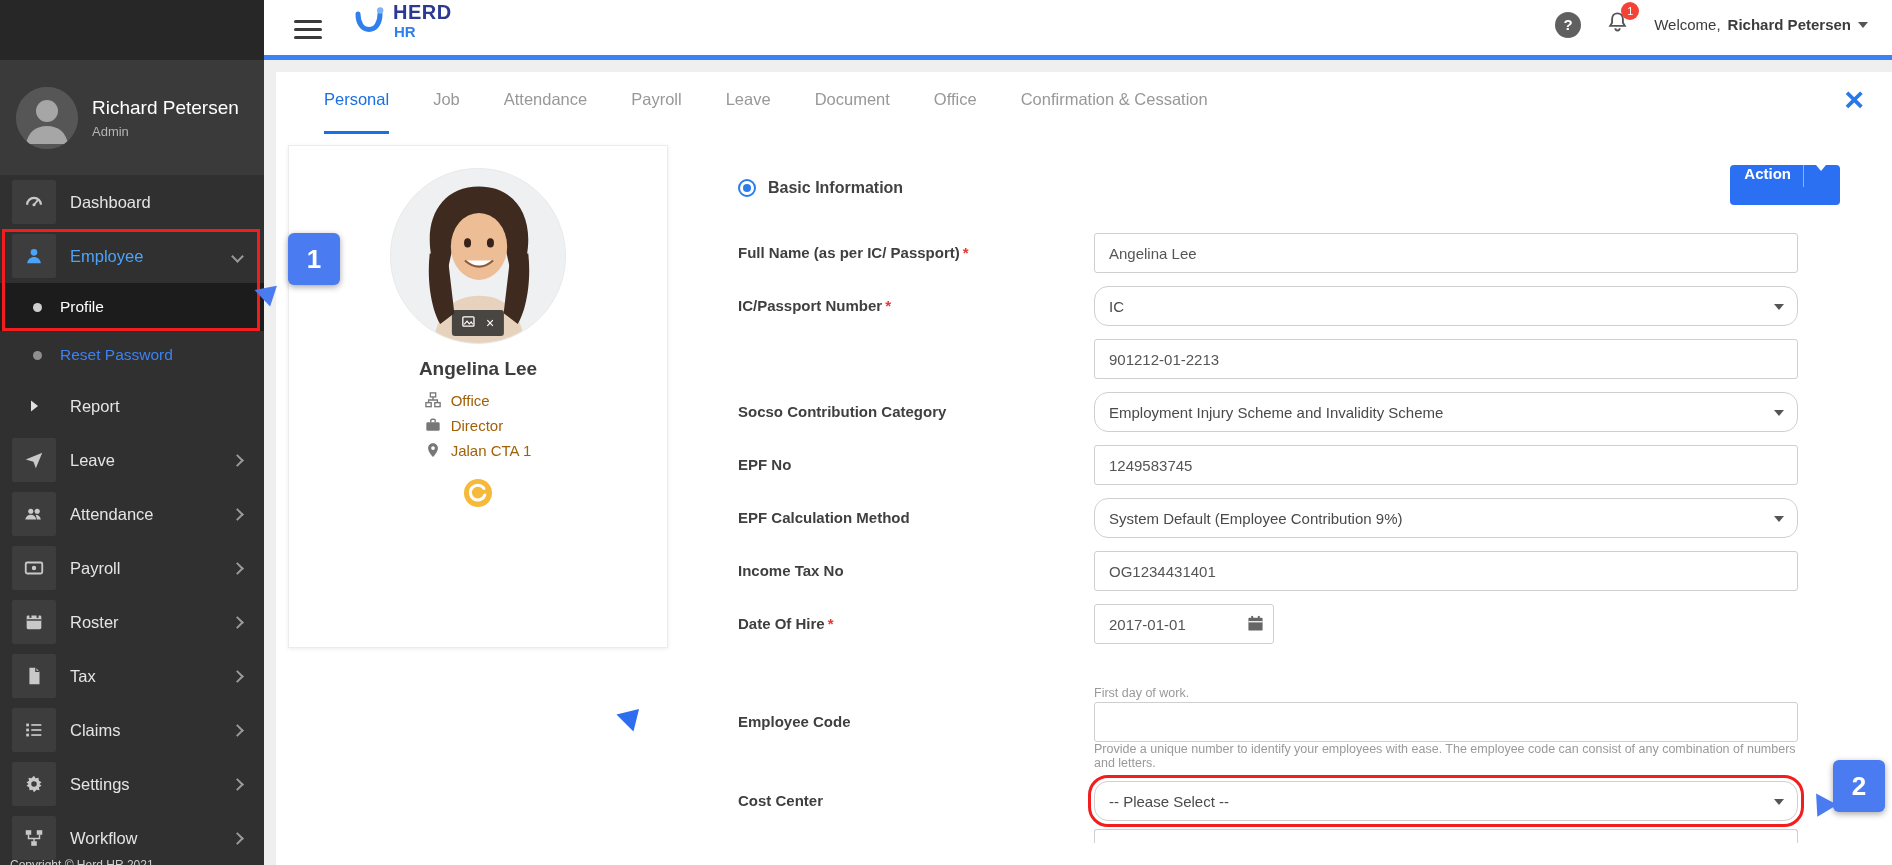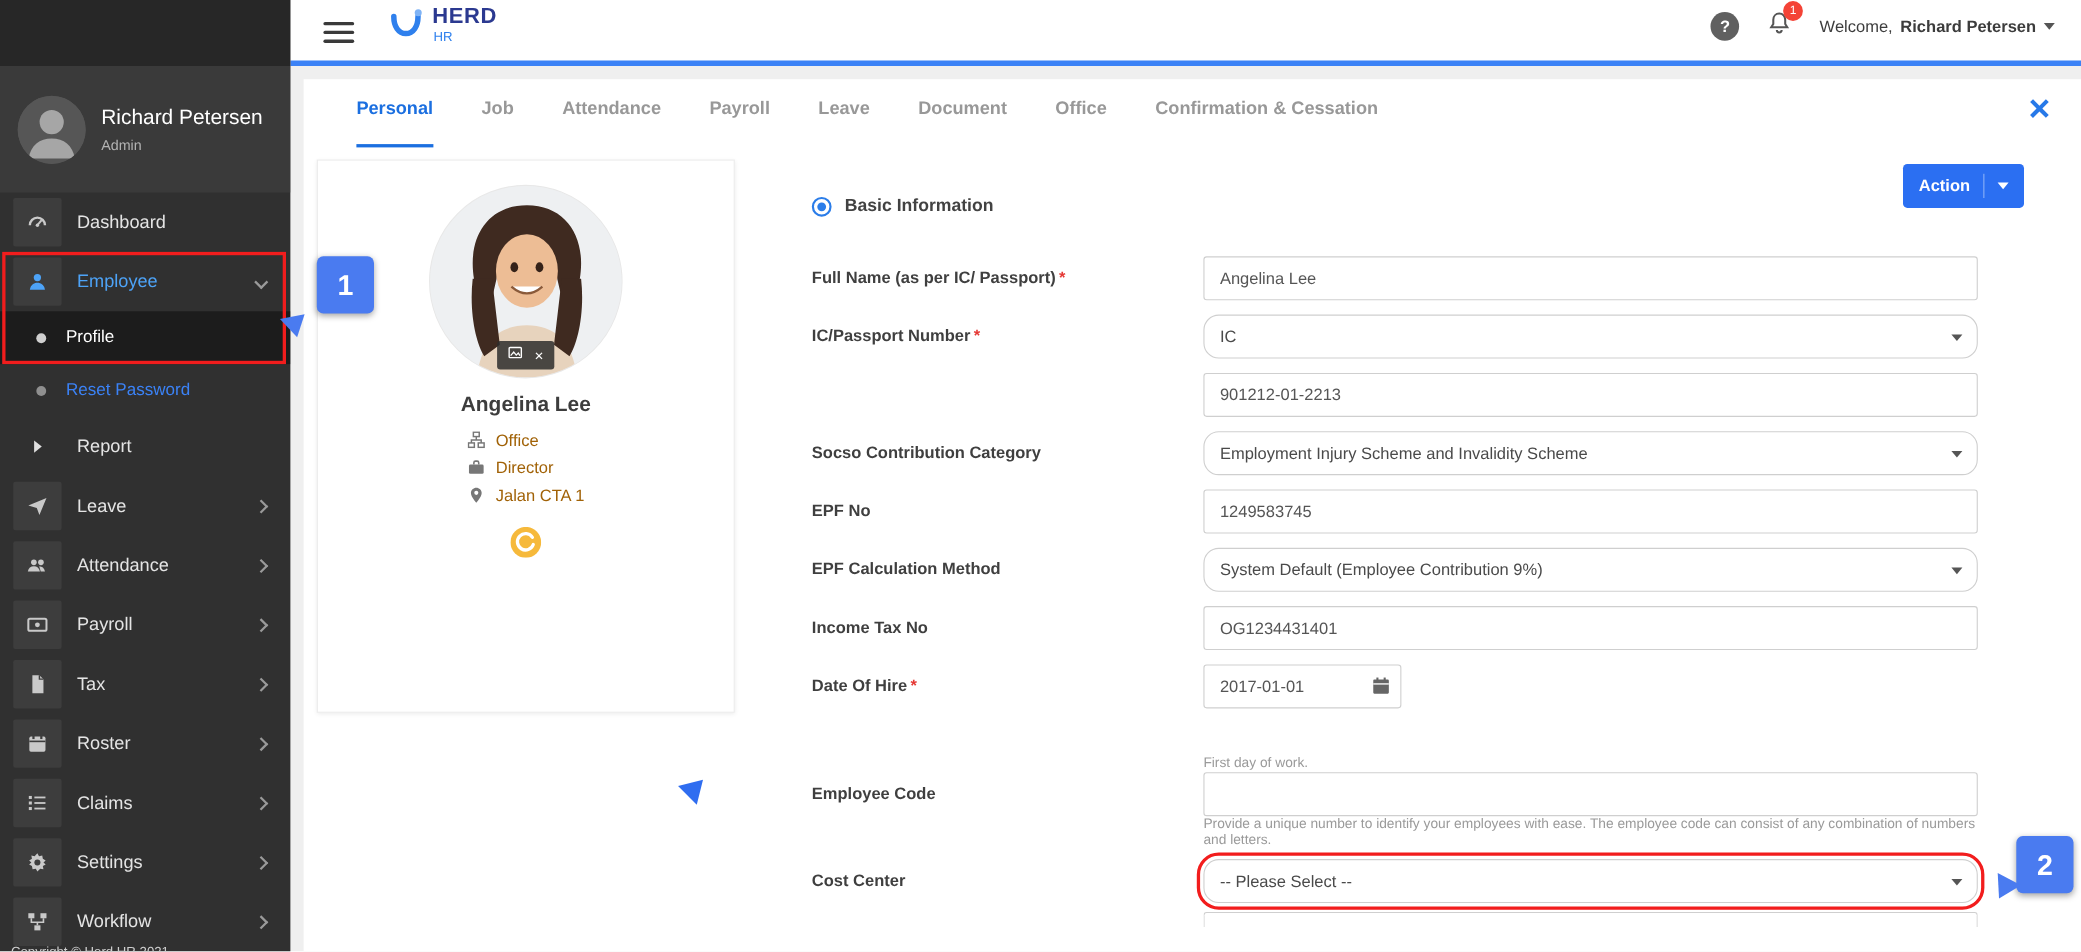--- a/index.html
+++ b/index.html
@@ -32,34 +32,34 @@
   .sb-footer{position:absolute;bottom:-7px;left:10px;color:#cfcfcf;font-size:12px;white-space:nowrap}
 
   
   .main{flex:1;display:flex;flex-direction:column;min-width:0}
   .topbar{height:60px;background:#fff;border-bottom:5px solid #3b82f6;display:flex;align-items:flex-end;padding:16px 24px;flex-shrink:0}
   .burger{width:28px;display:flex;flex-direction:column;gap:5px;margin-left:6px;cursor:pointer}
   .burger span{height:3px;background:#3a3a3a;border-radius:2px}
   .logo{display:flex;align-items:center;margin-left:30px;gap:7px}
   .logo-text{display:flex;flex-direction:column;line-height:1}
   .logo-text .brand{font-size:20px;font-weight:800;color:#2b3990;letter-spacing:.5px}
-  .logo-text .brand-sub{font-size:12px;font-weight:400;color:#2f80ed;margin-top:2px;margin-left:1px}
+  .logo-text .brand-sub{font-size:15px;font-weight:700;color:#2f80ed;margin-top:2px;margin-left:1px}
   .top-right{margin-left:auto;display:flex;align-items:center;gap:24px}
   .help{width:26px;height:26px;border-radius:50%;background:#606060;color:#fff;font-weight:700;font-size:15px;display:flex;align-items:center;justify-content:center;cursor:pointer}
   .bell-wrap{position:relative;cursor:pointer}
   .badge{position:absolute;top:-8px;right:-9px;min-width:18px;height:18px;border-radius:9px;background:#f44336;color:#fff;font-size:11px;display:flex;align-items:center;justify-content:center;padding:0 4px}
   .welcome{font-size:15px;color:#3c3c3c;display:flex;align-items:center;gap:7px;cursor:pointer;white-space:nowrap}
   .welcome .uname{font-weight:700}
   .caret-down{width:0;height:0;border-left:5px solid transparent;border-right:5px solid transparent;border-top:6px solid #555}
 
   
   .below{flex:1;background:#efefef;min-height:0;overflow:hidden}
   .sheet{margin-left:12px;margin-top:12px;background:#fff;height:calc(100% - 12px);position:relative;display:flex;flex-direction:column;overflow:hidden}
   .tabs{display:flex;gap:44px;padding:18px 0 0 48px;height:62px;flex-shrink:0;position:relative}
-  .tab{font-size:16.5px;font-weight:700;color:#989898;padding-bottom:12px;cursor:pointer;white-space:nowrap}
+  .tab{font-size:16.5px;font-weight:400;color:#989898;padding-bottom:12px;cursor:pointer;white-space:nowrap}
   .tab.active{color:#1b6fe0;border-bottom:3px solid #1b6fe0}
   .close-x{position:absolute;right:28px;top:10px;color:#2779e8;font-size:34px;font-weight:700;line-height:1;cursor:pointer}
   .content{flex:1;display:flex;padding:11px 24px 0 12px;gap:70px;min-height:0}
 
   
   .emp-card{width:380px;height:503px;background:#fff;border:1px solid #ececec;box-shadow:0 1px 4px rgba(0,0,0,.08);flex-shrink:0;display:flex;flex-direction:column;align-items:center;padding-top:22px}
   .photo-wrap{position:relative;width:176px;height:176px}
   .photo{width:176px;height:176px;border-radius:50%;overflow:hidden;background:#eef0f2;border:1px solid #e8e8e8}
   .photo-ctrls{position:absolute;bottom:8px;left:50%;transform:translateX(-50%);background:rgba(45,45,45,.85);border-radius:3px;padding:4px 10px;display:flex;gap:11px;align-items:center}
   .photo-x{color:#fff;font-size:14px;line-height:1;cursor:pointer}
@@ -67,21 +67,21 @@
   .emp-details{margin-top:12px;display:flex;flex-direction:column;gap:8px;align-items:flex-start}
   .edetail{display:flex;align-items:flex-start;gap:10px;font-size:15px;color:#a16207}
   .brand-dot{margin-top:20px;cursor:pointer}
 
   
   .form-area{flex:1;position:relative;padding-right:70px;min-width:0}
   .form-head{display:flex;align-items:center;gap:12px;margin:34px 0 36px}
   .radio{width:18px;height:18px;border-radius:50%;border:2px solid #2b7de9;display:flex;align-items:center;justify-content:center;flex-shrink:0}
   .radio i{width:8px;height:8px;border-radius:50%;background:#2b7de9}
   .sec-title{font-size:16px;font-weight:700;color:#424242}
-  .action-btn{position:absolute;top:4px;right:28px;height:40px;background:#2b6ff2;color:#fff;border:none;border-radius:4px;font-size:15px;font-weight:600;display:flex;align-items:center;padding:0 14px;gap:12px;cursor:pointer;font-family:inherit}
+  .action-btn{position:absolute;top:20px;right:28px;height:40px;background:#2b6ff2;color:#fff;border:none;border-radius:4px;font-size:15px;font-weight:600;display:flex;padding:0 14px;gap:12px;cursor:pointer;font-family:inherit}
   .action-div{width:1px;height:22px;background:rgba(255,255,255,.45)}
   .action-caret{width:0;height:0;border-left:5px solid transparent;border-right:5px solid transparent;border-top:6px solid #fff}
   .frow{display:flex;align-items:flex-start;margin-bottom:13px}
   .flabel{width:356px;flex-shrink:0;padding-top:11px;font-size:15px;font-weight:700;color:#3f3f3f}
   .req{color:#e53935;margin-left:3px}
   .fctrl{flex:1;min-width:0}
   .tinput{width:100%;height:40px;border:1px solid #cfcfcf;border-radius:3px;padding:0 14px;font-size:15px;color:#555;font-family:inherit;background:#fff;outline:none}
   .select{position:relative;height:40px;border:1px solid #cfcfcf;border-radius:14px;display:flex;align-items:center;padding:0 34px 0 14px;font-size:15px;color:#4a4a4a;background:#fff;cursor:pointer}
   .sel-caret{position:absolute;right:13px;top:17px;width:0;height:0;border-left:5px solid transparent;border-right:5px solid transparent;border-top:6px solid #555}
   .datebox{position:relative;width:180px}
@@ -199,38 +199,38 @@
               <circle cx="12" cy="12" r="2.4" fill="#c9c9c9"></circle>
             </svg>
         </span>
         <span class="mi-label">Payroll</span>
         <span class="chev right"></span>
       </div>
 
       <div class="mi">
         <span class="tile">
           <svg width="22" height="22" viewBox="0 0 24 24">
-              <path d="M7 3h7l4 4v14H7z" fill="#c9c9c9"></path>
-              <path d="M14 3v4h4" fill="none" stroke="#3d3d3d" stroke-width="1.4"></path>
-            </svg>
-        </span>
-        <span class="mi-label">Tax</span>
-        <span class="chev right"></span>
-      </div>
-
-      <div class="mi">
-        <span class="tile">
-          <svg width="22" height="22" viewBox="0 0 24 24">
               <rect x="4" y="5" width="16" height="15" rx="1.6" fill="#c9c9c9"></rect>
               <rect x="7" y="3" width="2.2" height="4.5" fill="#3d3d3d"></rect>
               <rect x="14.8" y="3" width="2.2" height="4.5" fill="#3d3d3d"></rect>
               <rect x="4" y="9" width="16" height="1.6" fill="#3d3d3d"></rect>
             </svg>
         </span>
         <span class="mi-label">Roster</span>
+        <span class="chev right"></span>
+      </div>
+
+      <div class="mi">
+        <span class="tile">
+          <svg width="22" height="22" viewBox="0 0 24 24">
+              <path d="M7 3h7l4 4v14H7z" fill="#c9c9c9"></path>
+              <path d="M14 3v4h4" fill="none" stroke="#3d3d3d" stroke-width="1.4"></path>
+            </svg>
+        </span>
+        <span class="mi-label">Tax</span>
         <span class="chev right"></span>
       </div>
 
       <div class="mi">
         <span class="tile">
           <svg width="22" height="22" viewBox="0 0 24 24">
               <rect x="3.5" y="5" width="3" height="3" fill="#c9c9c9"></rect>
               <rect x="9" y="5.6" width="11" height="1.8" fill="#c9c9c9"></rect>
               <rect x="3.5" y="10.5" width="3" height="3" fill="#c9c9c9"></rect>
               <rect x="9" y="11.1" width="11" height="1.8" fill="#c9c9c9"></rect>

